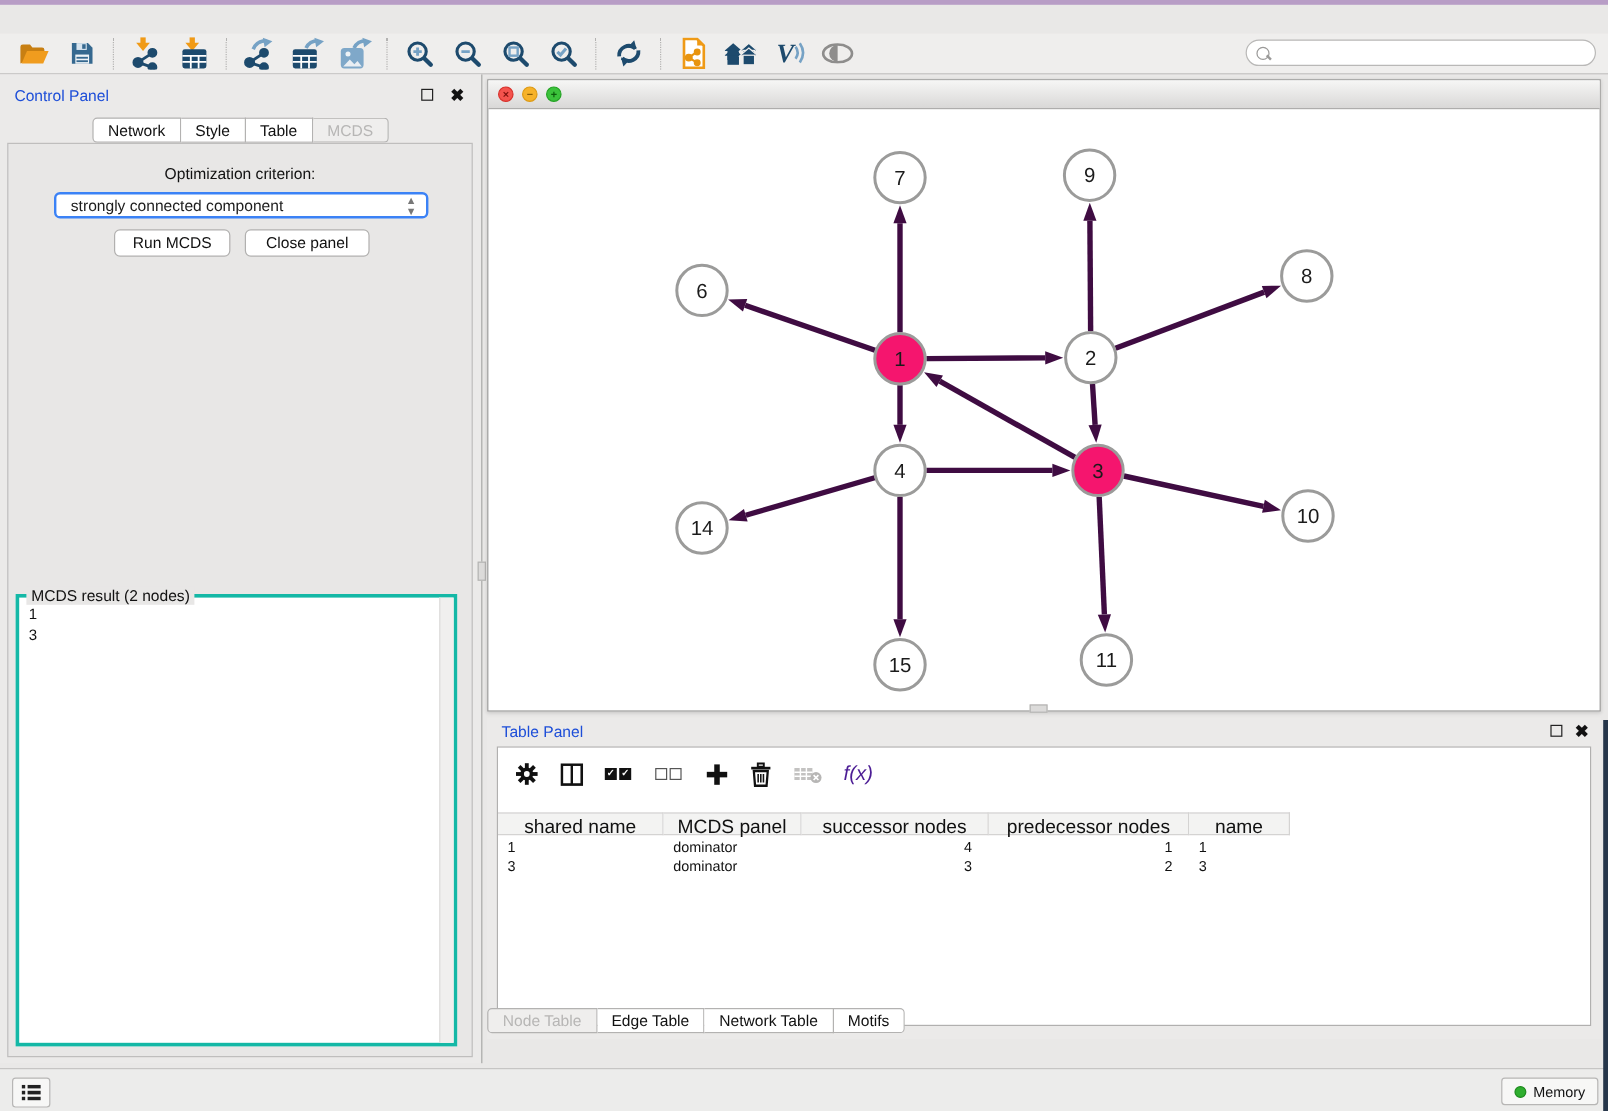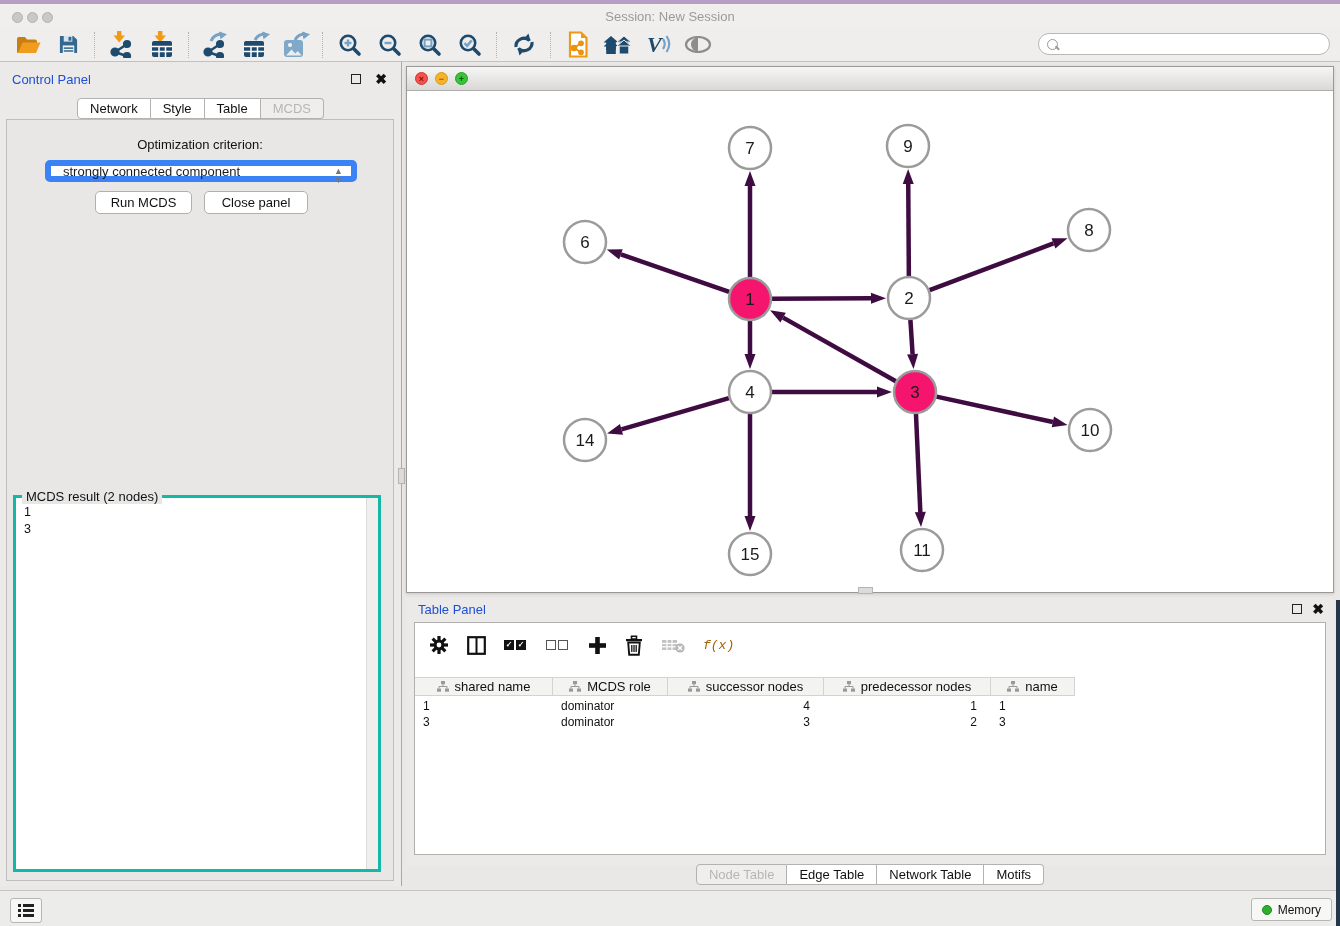--- a/index.html
+++ b/index.html
@@ -30,21 +30,21 @@
   .seg-row{position:absolute;left:0;width:100%;text-align:center;}
   .seg{display:inline-block;padding:2px 12px;background:#fff;border:1px solid #b3b2b1;border-left:none;
        font-size:13px;color:#111;vertical-align:top;}
   .seg:first-child{border-left:1px solid #b3b2b1;border-radius:4px 0 0 4px;}
   .seg:last-child{border-radius:0 4px 4px 0;}
   .seg.selected{color:#b7b6b5;background:#efeeed;}
   .cp-body{position:absolute;left:6px;top:57px;width:388px;height:762px;background:#e8e7e6;
            border:1px solid #bfbebd;box-sizing:border-box;}
   .opt-label{position:absolute;left:0;right:0;top:17px;text-align:center;color:#111;}
   .dropdown{position:absolute;left:38px;top:40px;width:312px;height:22px;background:#fff;
-            border:6px solid #3b82f6;border-radius:5px;display:flex;align-items:center;
+            border:2px solid #3b82f6;border-radius:5px;display:flex;align-items:center;
             padding-left:12px;box-sizing:border-box;}
   .dd-chev{position:absolute;right:8px;top:1px;color:#777;font-size:9px;line-height:9px;text-align:center;}
   .cp-btn{position:absolute;top:71px;height:23px;background:#fff;border:1px solid #b1b0af;border-radius:5px;
           font-size:13px;color:#111;display:flex;align-items:center;justify-content:center;box-sizing:border-box;}
   .result-box{position:absolute;left:6px;top:375px;width:368px;height:377px;border:3px solid #14b8a6;
               background:#fff;box-sizing:border-box;}
   .result-legend{position:absolute;left:6px;top:-9px;background:#e8e7e6;padding:0 4px;font-size:13px;color:#111;}
   .result-lines{position:absolute;left:0;top:2px;right:12px;bottom:0;margin:0;padding:4px 0 0 8px;
                 font-family:"Liberation Sans",sans-serif;font-size:12.5px;line-height:17px;color:#111;white-space:pre;}
   .result-scroll{position:absolute;right:0;top:0;bottom:0;width:11px;background:#f0efee;border-left:1px solid #dcdbda;}
@@ -64,52 +64,46 @@
   
   .table-panel{position:absolute;left:406px;top:598px;width:928px;height:268px;background:#ebeae9;}
   .table-box{position:absolute;left:8px;top:24px;width:912px;height:233px;background:#fff;
              border:1px solid #b1b0af;box-sizing:border-box;}
   .tt-toolbar{position:absolute;left:0;top:0;right:0;height:44px;display:flex;align-items:center;
               padding-left:14px;gap:18px;}
   .tt-ic{display:flex;align-items:center;justify-content:center;}
   .cbx{display:inline-block;width:10px;height:10px;box-sizing:border-box;margin-right:2px;}
   .cbx.on{background:#111;color:#fff;font-size:8px;line-height:10px;text-align:center;font-weight:bold;}
   .cbx.off{border:1.7px solid #555;background:#fff;}
-  .fx-label{font-family:Liberation Mono, monospace;font-style:italic;font-size:13px;color:#a16207;}
+  .fx-label{font-family:Liberation Sans, sans-serif;font-style:italic;font-size:17px;color:#4c1d95;}
   .grid-hdr{position:absolute;left:0;top:54px;height:19px;display:flex;}
   .hdr-cell{background:#f3f3f2;border-right:1px solid #d4d3d2;border-top:1px solid #d4d3d2;
             border-bottom:1px solid #d4d3d2;display:flex;align-items:center;justify-content:center;
-            gap:6px;font-size:13px;color:#111;box-sizing:border-box;}
+            gap:6px;font-size:16px;color:#111;box-sizing:border-box;flex-direction:column;}
   .grid-row{position:absolute;left:0;height:16px;display:flex;font-size:12px;color:#111;}
   .row-cell{box-sizing:border-box;padding:0 8px;display:flex;align-items:center;}
   .row-cell.r{justify-content:flex-end;padding-right:14px;}
   
-  .bottom-tabs{position:absolute;left:406px;top:864px;width:928px;text-align:center;}
+  .bottom-tabs{position:absolute;left:406px;top:840px;width:928px;text-align:left;}
   .statusbar{position:absolute;left:0;top:890px;width:1340px;height:36px;background:#ececeb;
              border-top:1px solid #c6c5c4;}
   .list-btn{position:absolute;left:10px;top:7px;width:30px;height:23px;background:#f7f7f6;
             border:1px solid #b7b6b5;border-radius:3px;display:flex;align-items:center;justify-content:center;}
   .memory-btn{position:absolute;right:8px;top:7px;height:23px;padding:0 10px;background:#f7f7f6;
               border:1px solid #b7b6b5;border-radius:3px;display:flex;align-items:center;gap:6px;
               font-size:12px;color:#111;box-sizing:border-box;}
   .mem-dot{width:10px;height:10px;border-radius:50%;background:#2fae2f;border:1px solid #1d8a1d;box-sizing:border-box;}
   .desktop-sliver{position:absolute;right:0;top:600px;width:4px;height:326px;background:#26364a;}
 </style>
 </head>
 <body>
 
 <div id="app">
 
   <div class="top-strip"></div>
-  <div class="titlebar">
-    <span class="tl-dot" style="left:12px"></span>
-    <span class="tl-dot" style="left:27px"></span>
-    <span class="tl-dot" style="left:42px"></span>
-    <div class="win-title">Session: New Session</div>
-  </div>
 
   <div class="toolbar">
     <div class="tb-btn">
       <svg width="26" height="22" viewBox="0 0 26 22">
         <path d="M2 19 V5 q0-2 2-2 h6 l2 2.5 h8 q2 0 2 2 V10" fill="#c87f12"></path>
         <path d="M3 19 L7.5 8.5 H25.5 L21 19 Z" fill="#f09c1e"></path>
       </svg>
     </div>
     <div class="tb-btn">
       <svg width="21" height="21" viewBox="0 0 22 22">
@@ -445,21 +439,21 @@
             </svg>
             <span>shared name</span>
           </div>
           <div class="hdr-cell" style="width: 115px;">
             <svg width="12" height="11" viewBox="0 0 12 11">
               <rect x="4" y="0" width="4" height="3.2" fill="#999"></rect>
               <path d="M6 3 V5.5 M2 5.5 H10 M2 5.5 V7.5 M10 5.5 V7.5" stroke="#999" fill="none" stroke-width="1"></path>
               <rect x="0" y="7.5" width="4" height="3.2" fill="#999"></rect>
               <rect x="8" y="7.5" width="4" height="3.2" fill="#999"></rect>
             </svg>
-            <span>MCDS role</span>
+            <span>MCDS panel</span>
           </div>
           <div class="hdr-cell" style="width: 156px;">
             <svg width="12" height="11" viewBox="0 0 12 11">
               <rect x="4" y="0" width="4" height="3.2" fill="#999"></rect>
               <path d="M6 3 V5.5 M2 5.5 H10 M2 5.5 V7.5 M10 5.5 V7.5" stroke="#999" fill="none" stroke-width="1"></path>
               <rect x="0" y="7.5" width="4" height="3.2" fill="#999"></rect>
               <rect x="8" y="7.5" width="4" height="3.2" fill="#999"></rect>
             </svg>
             <span>successor nodes</span>
           </div>

